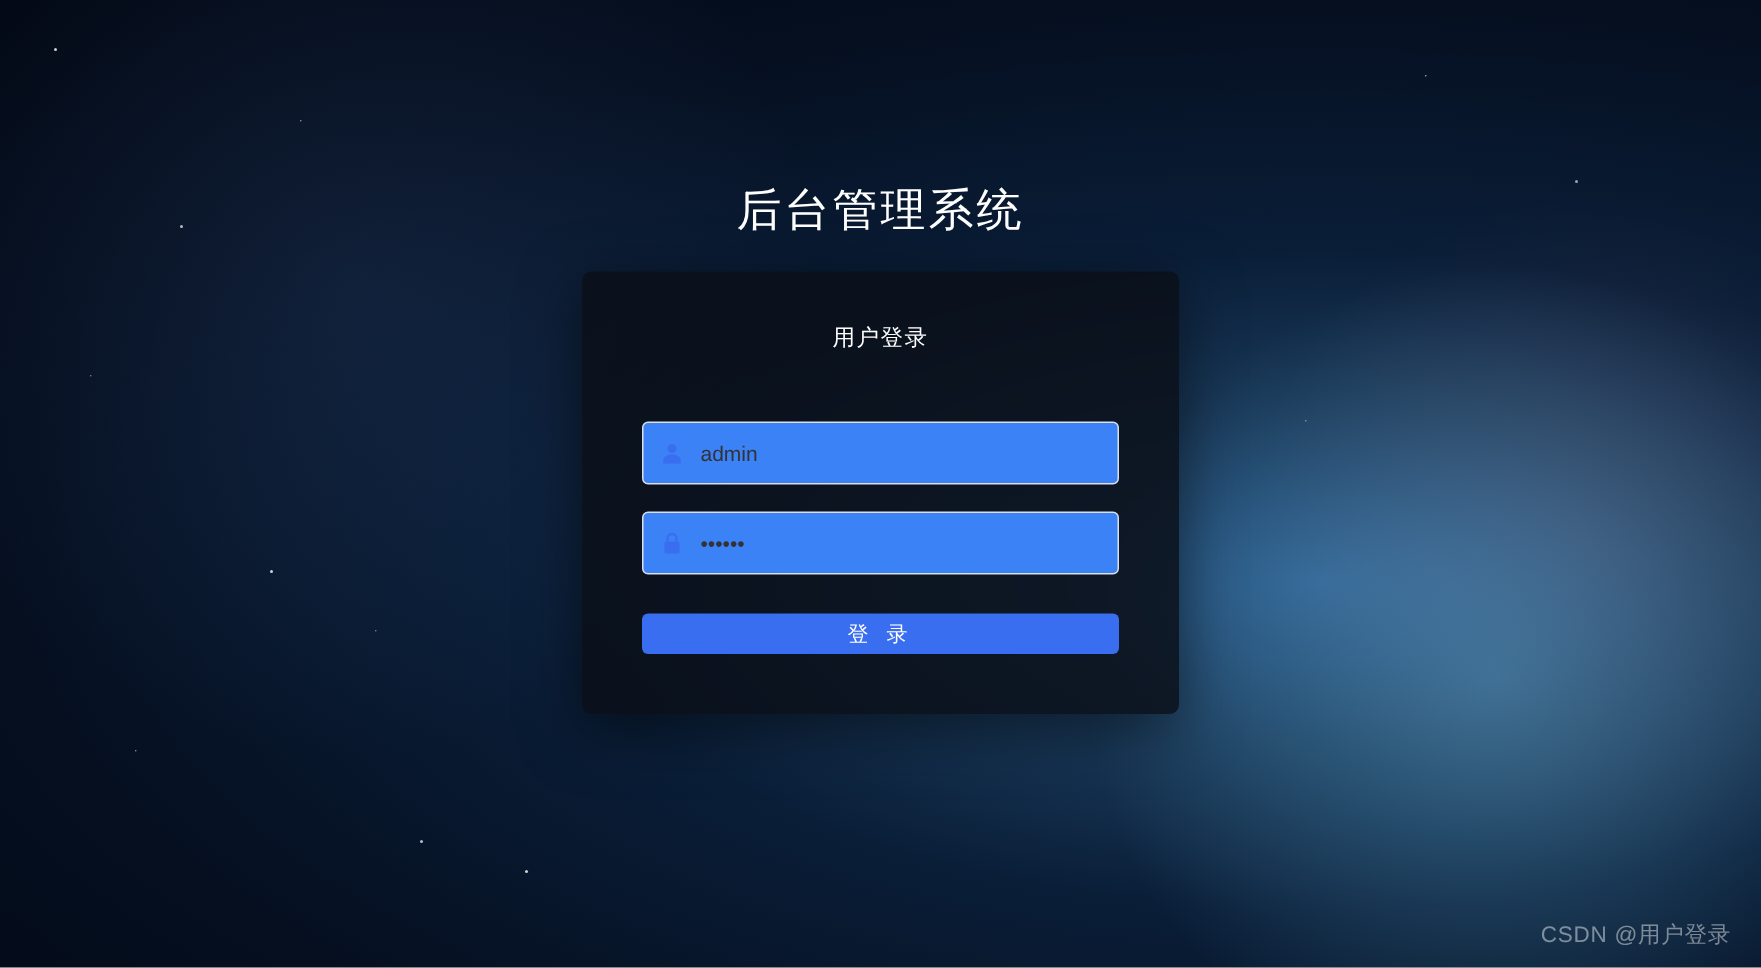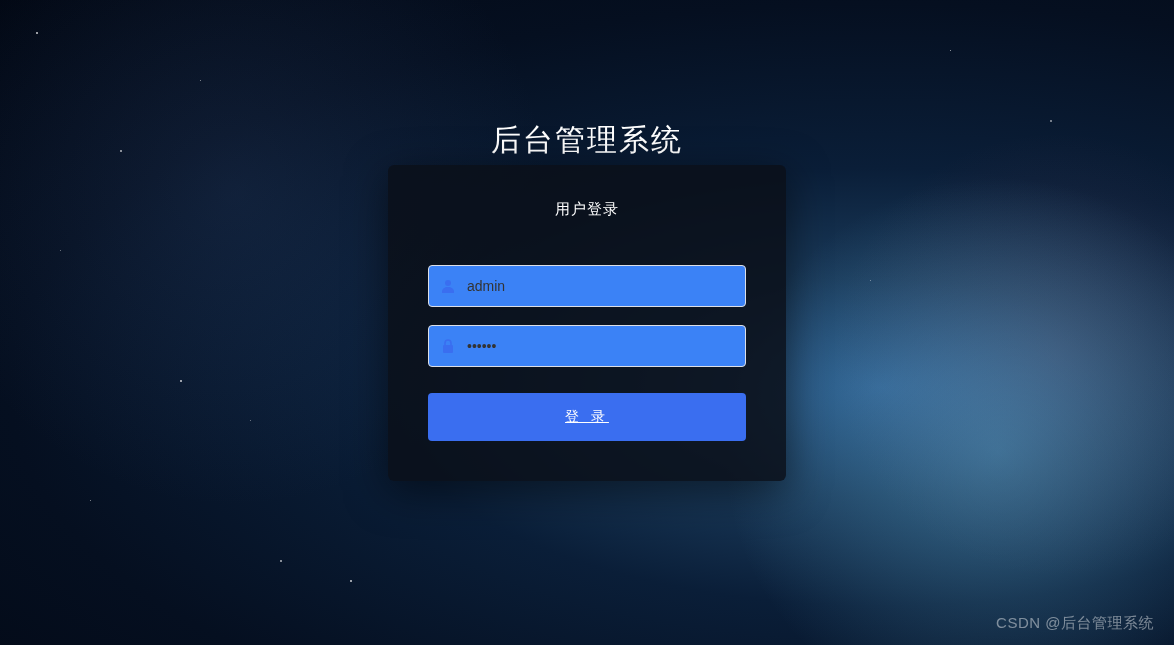--- a/index.html
+++ b/index.html
@@ -60,21 +60,21 @@
       align-items: center;
       padding-top: 120px;
       z-index: 1;
     }
     
     .main-title {
       color: #ffffff;
       font-size: 30px;
       font-weight: 500;
       letter-spacing: 2px;
-      margin-bottom: 4px;
+      margin-bottom: 20px;
     }
     
     .login-card {
       width: 398px;
       background: rgba(10, 15, 25, 0.85);
       border-radius: 6px;
       padding: 35px 40px 40px;
       box-shadow: 0 10px 40px rgba(0, 0, 0, 0.5);
     }
     
@@ -115,30 +115,29 @@
       color: #333;
       outline: none;
     }
     
     .input-field::placeholder {
       color: #c0c4cc;
     }
     
     .login-btn {
       width: 100%;
-      height: 48px;
+      height: 27px;
       background: #3a6ef0;
       border: none;
       border-radius: 4px;
       color: #ffffff;
       font-size: 14px;
       letter-spacing: 4px;
       cursor: pointer;
       margin-top: 8px;
-      text-decoration: underline;
     }
     
     .watermark {
       position: absolute;
       bottom: 12px;
       right: 20px;
       color: rgba(255, 255, 255, 0.45);
       font-size: 15px;
       letter-spacing: 0.5px;
       z-index: 2;
@@ -183,13 +182,13 @@
           <path d="M5 7 L5 5 C5 3.3 6.3 2 8 2 C9.7 2 11 3.3 11 5 L11 7" fill="none" stroke="#3a6ef0" stroke-width="1.6"></path>
         </svg>
       </span>
       <input type="password" class="input-field" value="••••••" style="">
     </div>
     
     <button class="login-btn">登 录</button>
   </div>
 </div>
 
-<div class="watermark">CSDN @后台管理系统</div>
+<div class="watermark">CSDN @用户登录</div>
 
 </body></html>

